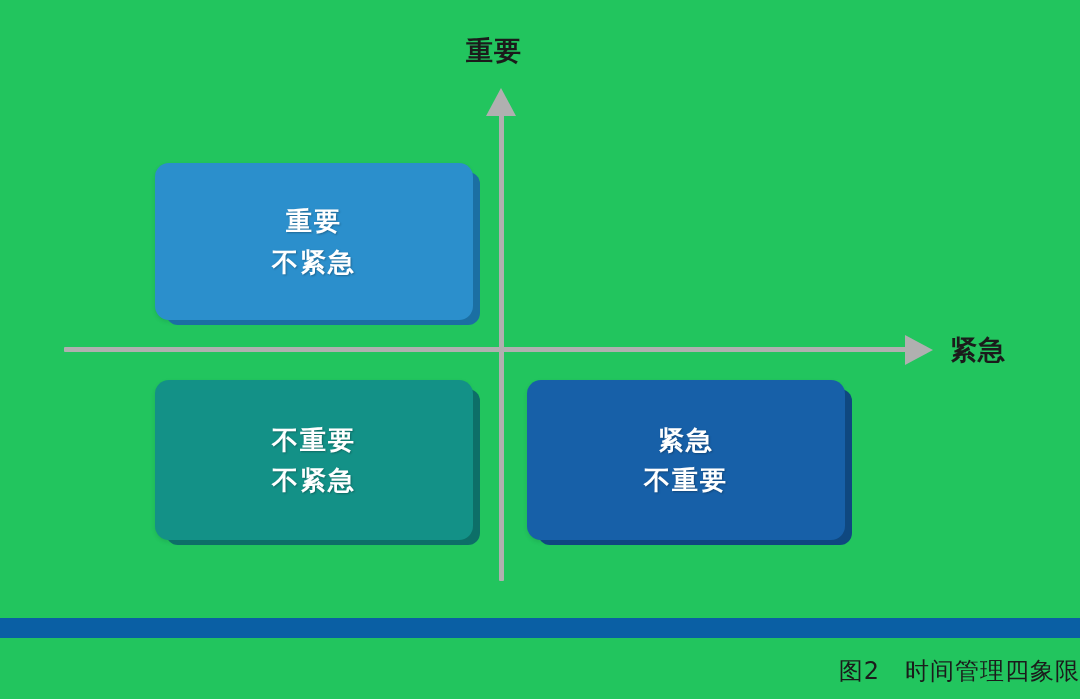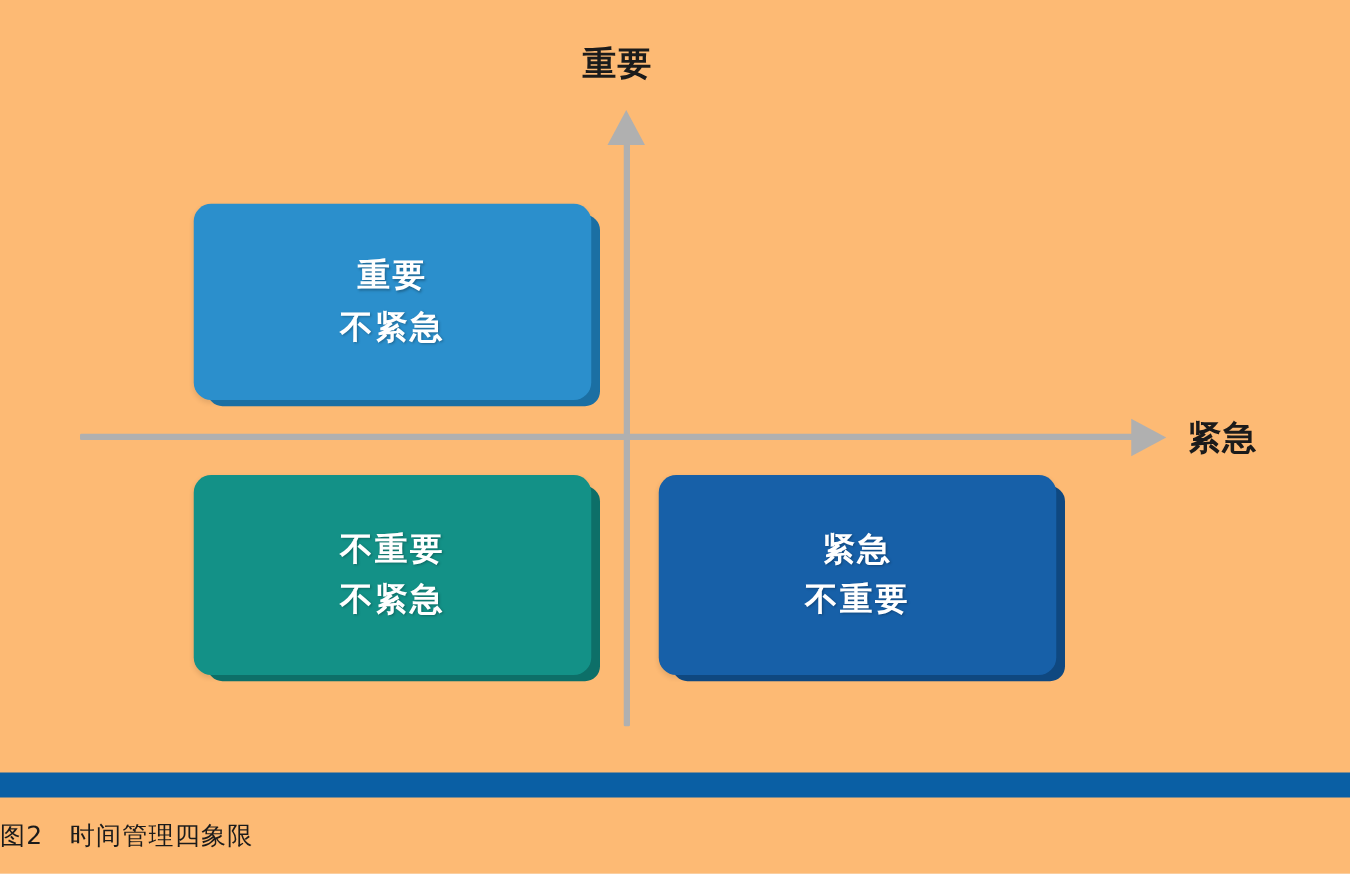--- a/index.html
+++ b/index.html
@@ -12,21 +12,21 @@
     height: 699px;
     background: #f7f7f7;
     font-family: "DejaVu Sans", "Liberation Sans", sans-serif;
     overflow: hidden;
     position: relative;
   }
 
   #figure-root {
     position: absolute;
     inset: 0;
-    background: #fdba74;
+    background: #22c55e;
   }
 
   
   .axis-line {
     position: absolute;
     background: #b0b0b0;
   }
   .axis-h {
     left: 64px;
     top: 347px;
@@ -139,23 +139,23 @@
     top: 618px;
     width: 1080px;
     height: 20px;
     background: #0a5fa4;
   }
   #figure-caption {
     position: absolute;
     left: 0;
     top: 655px;
     width: 1080px;
-    text-align: left;
+    text-align: right;
     color: #1b1b1b;
-    font-size: 20px;
+    font-size: 24px;
     font-weight: 400;
     letter-spacing: 1px;
     white-space: pre;
   }
 </style>
 </head>
 <body>
 
 <div id="figure-root">
 

